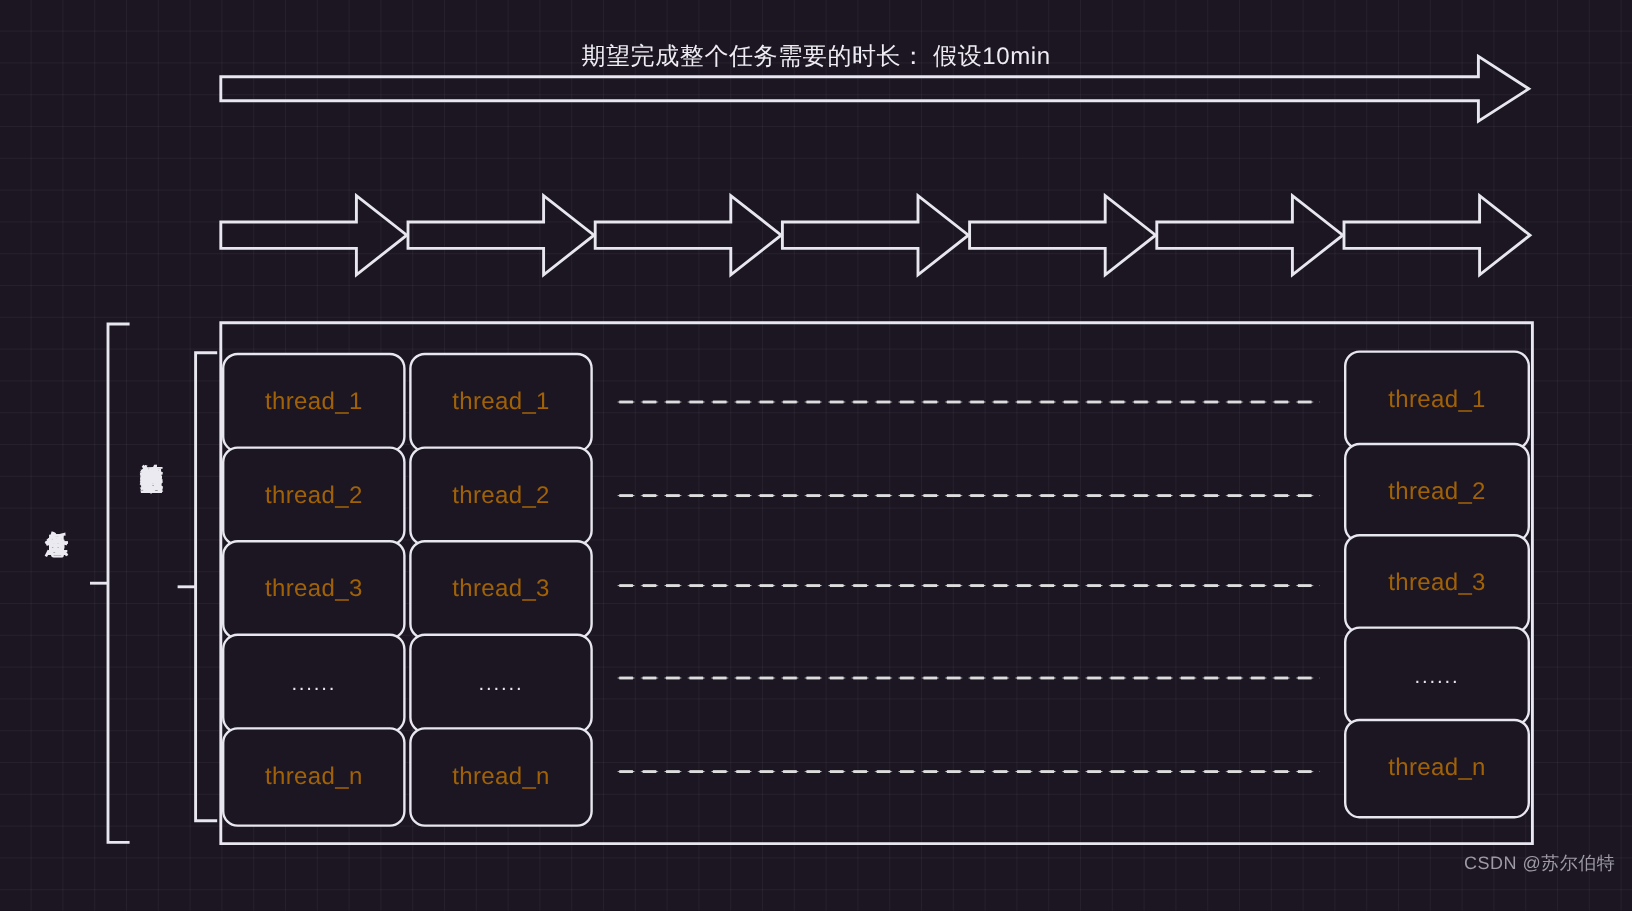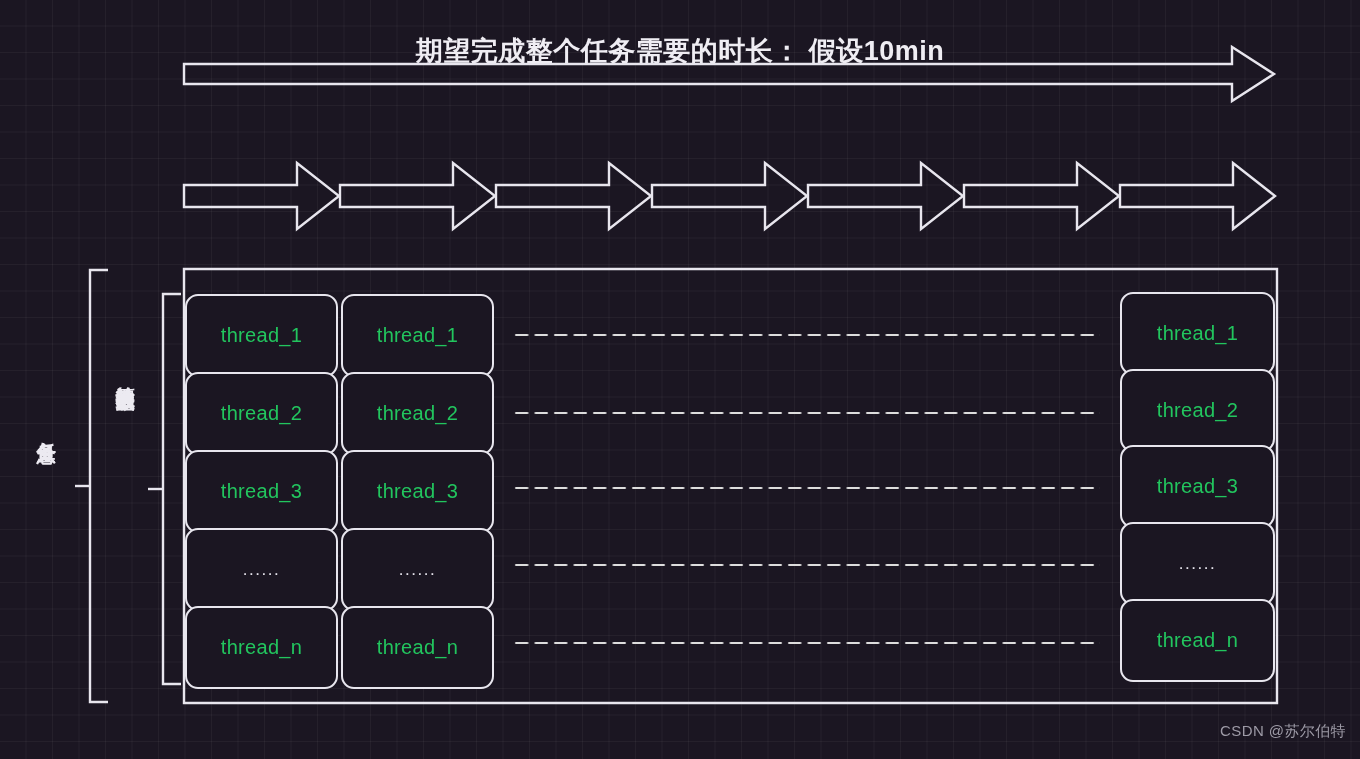--- a/index.html
+++ b/index.html
@@ -19,22 +19,22 @@
     background-position: -1px -1px;
     overflow: hidden;
     font-family: "Liberation Sans", "DejaVu Sans", sans-serif;
     color: #e9e7ee;
   }
 
   
   .title {
     position: absolute;
     white-space: pre;
-    font-size: 27px;
-    font-weight: 700;
+    font-size: 20px;
+    font-weight: 400;
     letter-spacing: 0.5px;
     color: #efedf3;
     text-align: center;
   }
   #title-total { left: 0; width: 1360px; top: 33px; }
   #title-single { left: 0; width: 1360px; top: 136px; }
 
   
   #vec {
     position: absolute;
@@ -61,21 +61,21 @@
   .tbox {
     position: absolute;
     border: 2px solid #e8e6ee;
     border-radius: 13px;
     background: #1b1622;
     display: flex;
     align-items: center;
     justify-content: center;
     font-size: 20px;
     font-weight: 400;
-    color: #22c55e;
+    color: #a16207;
     letter-spacing: 0.3px;
     box-sizing: border-box;
   }
   .tbox.dots {
     font-size: 17px;
     letter-spacing: 1.5px;
     color: #e6e4ec;
   }
 
   
@@ -84,21 +84,21 @@
     height: 4px;
     background-image: radial-gradient(#ddd 48%, transparent 52%);
     background-size: 19.5px 4px;
     background-repeat: repeat-x;
   }
 
   
   #watermark {
     position: absolute;
     right: 14px;
-    bottom: 18px;
+    bottom: 30px;
     font-size: 15px;
     color: #9d9aa6;
     letter-spacing: 0.4px;
     white-space: pre;
   }
 </style>
 </head>
 <body>
 
 <div id="canvas">

